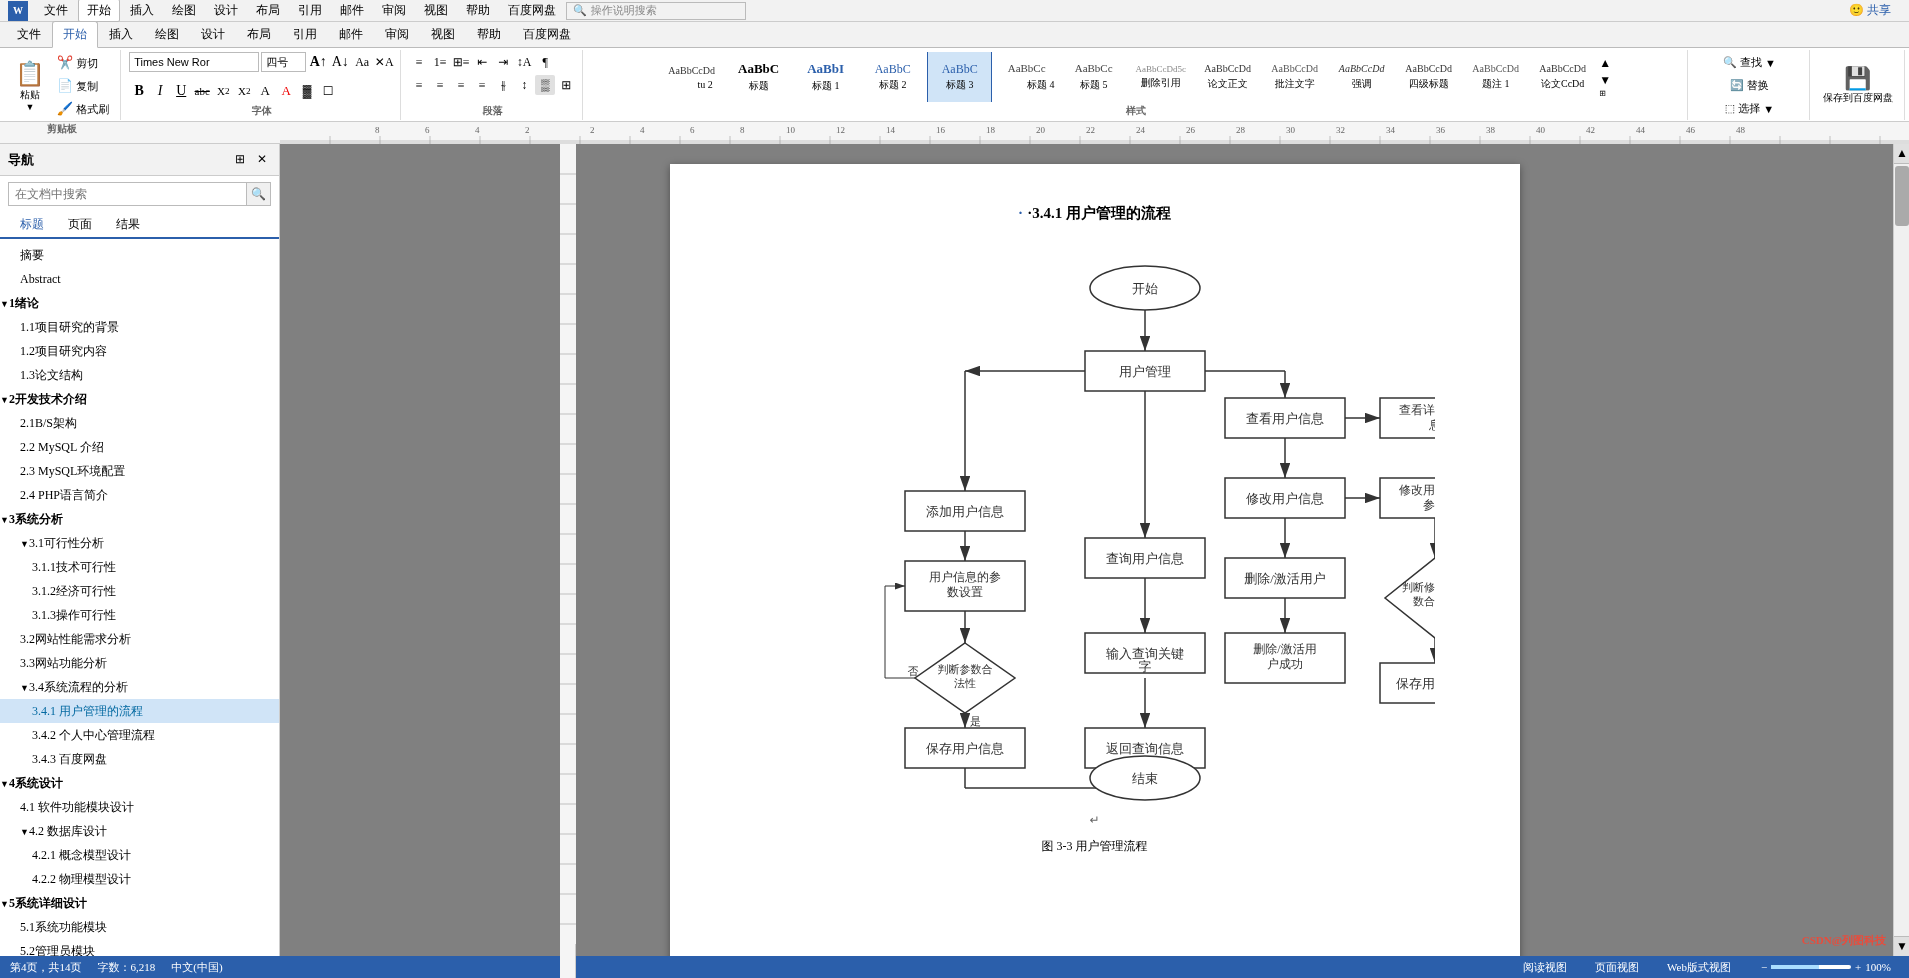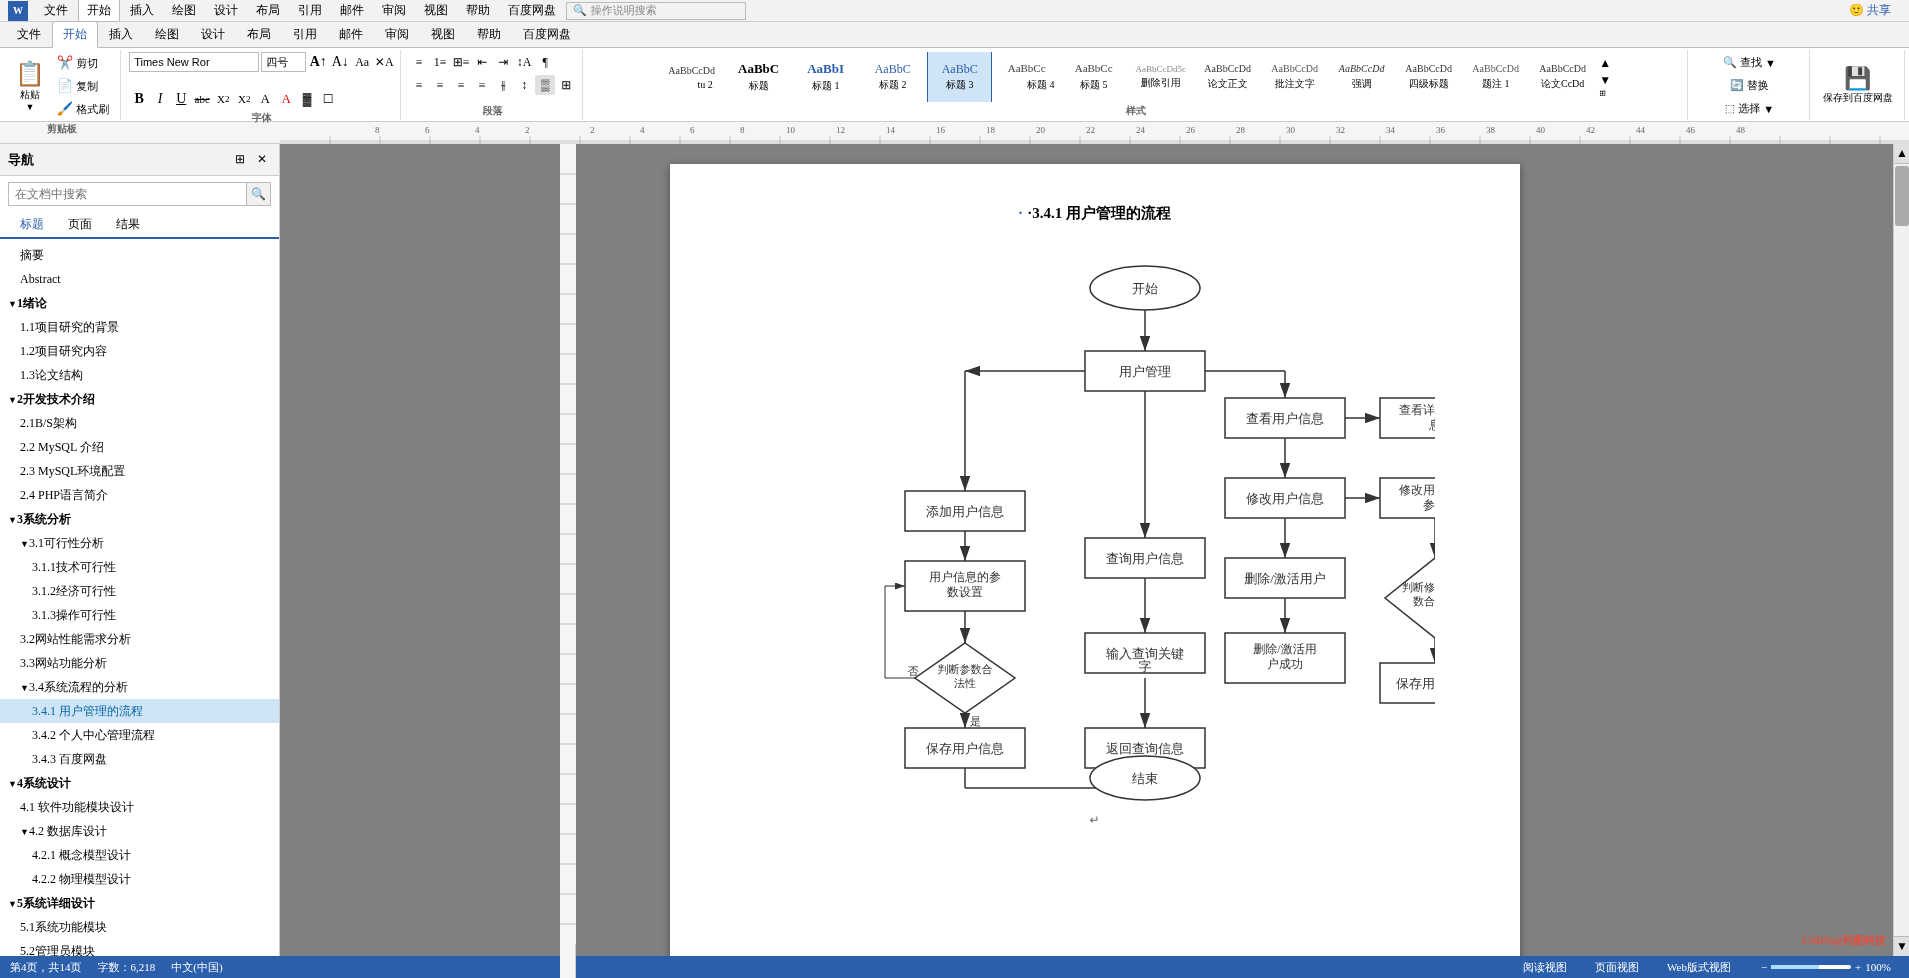--- a/index.html
+++ b/index.html
@@ -257,21 +257,21 @@
       overflow-y: auto;
       padding: 4px 0;
     }
     .nav-item {
       padding: 3px 12px;
       font-size: 12px;
       cursor: pointer;
       line-height: 1.5;
     }
     .nav-item.active { background: #d0e4f7; color: #0369a1; }
-    .nav-item.level1 { font-weight: bold; padding-left: 8px; }
+    .nav-item.level1 { font-weight: bold; padding-left: 0; }
     .nav-item.level2 { padding-left: 20px; }
     .nav-item.level3 { padding-left: 32px; }
     .nav-arrow {
       font-size: 9px;
       cursor: pointer;
       width: 12px;
       text-align: center;
     }
 
     
@@ -422,21 +422,21 @@
           <div class="small-btn">
             <span style="font-size:13px;">🖌️</span>
             <span>格式刷</span>
           </div>
         </div>
       </div>
       <div class="ribbon-group-label">剪贴板</div>
     </div>
 
     <div class="ribbon-group" style="min-width:200px;">
-      <div class="ribbon-group-content" style="flex-direction:column;align-items:flex-start;gap:15px;width:100%;">
+      <div class="ribbon-group-content" style="flex-direction:column;align-items:flex-start;gap:7px;width:100%;">
         <div class="font-row">
           <input class="font-selector" type="text" value="Times New Ror" style="">
           <input class="size-selector" type="text" value="四号" style="">
           <div class="fmt-btn" style="font-size:14px;font-weight:bold;">A↑</div>
           <div class="fmt-btn" style="font-size:14px;">A↓</div>
           <div class="fmt-btn">Aa</div>
           <div class="fmt-btn">✕A</div>
         </div>
         <div class="font-format-btns">
           <div class="fmt-btn" style="font-weight:bold;font-size:14px;">B</div>
@@ -887,20 +887,21 @@
           <defs>
             <marker id="arrow" markerWidth="10" markerHeight="7" refX="10" refY="3.5" orient="auto">
               <polygon points="0 0, 10 3.5, 0 7" fill="#333"></polygon>
             </marker>
           </defs>
 
         </svg>
       </div>
 
       <div style="text-align:center;font-size:12px;color:#666;margin-bottom:4px;">↵</div>
+      <div class="doc-caption">图 3-3  用户管理流程</div>
     </div>
   </div>
 
   <div id="scrollbar">
     <div style="width:16px;height:20px;background:#e0e0e0;border-bottom:1px solid #bbb;display:flex;align-items:center;justify-content:center;cursor:pointer;">▲</div>
     <div style="width:14px;height:60px;background:#aaa;margin:2px auto;border-radius:3px;cursor:pointer;"></div>
     <div style="width:16px;height:20px;background:#e0e0e0;border-top:1px solid #bbb;display:flex;align-items:center;justify-content:center;cursor:pointer;position:absolute;bottom:22px;">▼</div>
   </div>
 </div>
 

